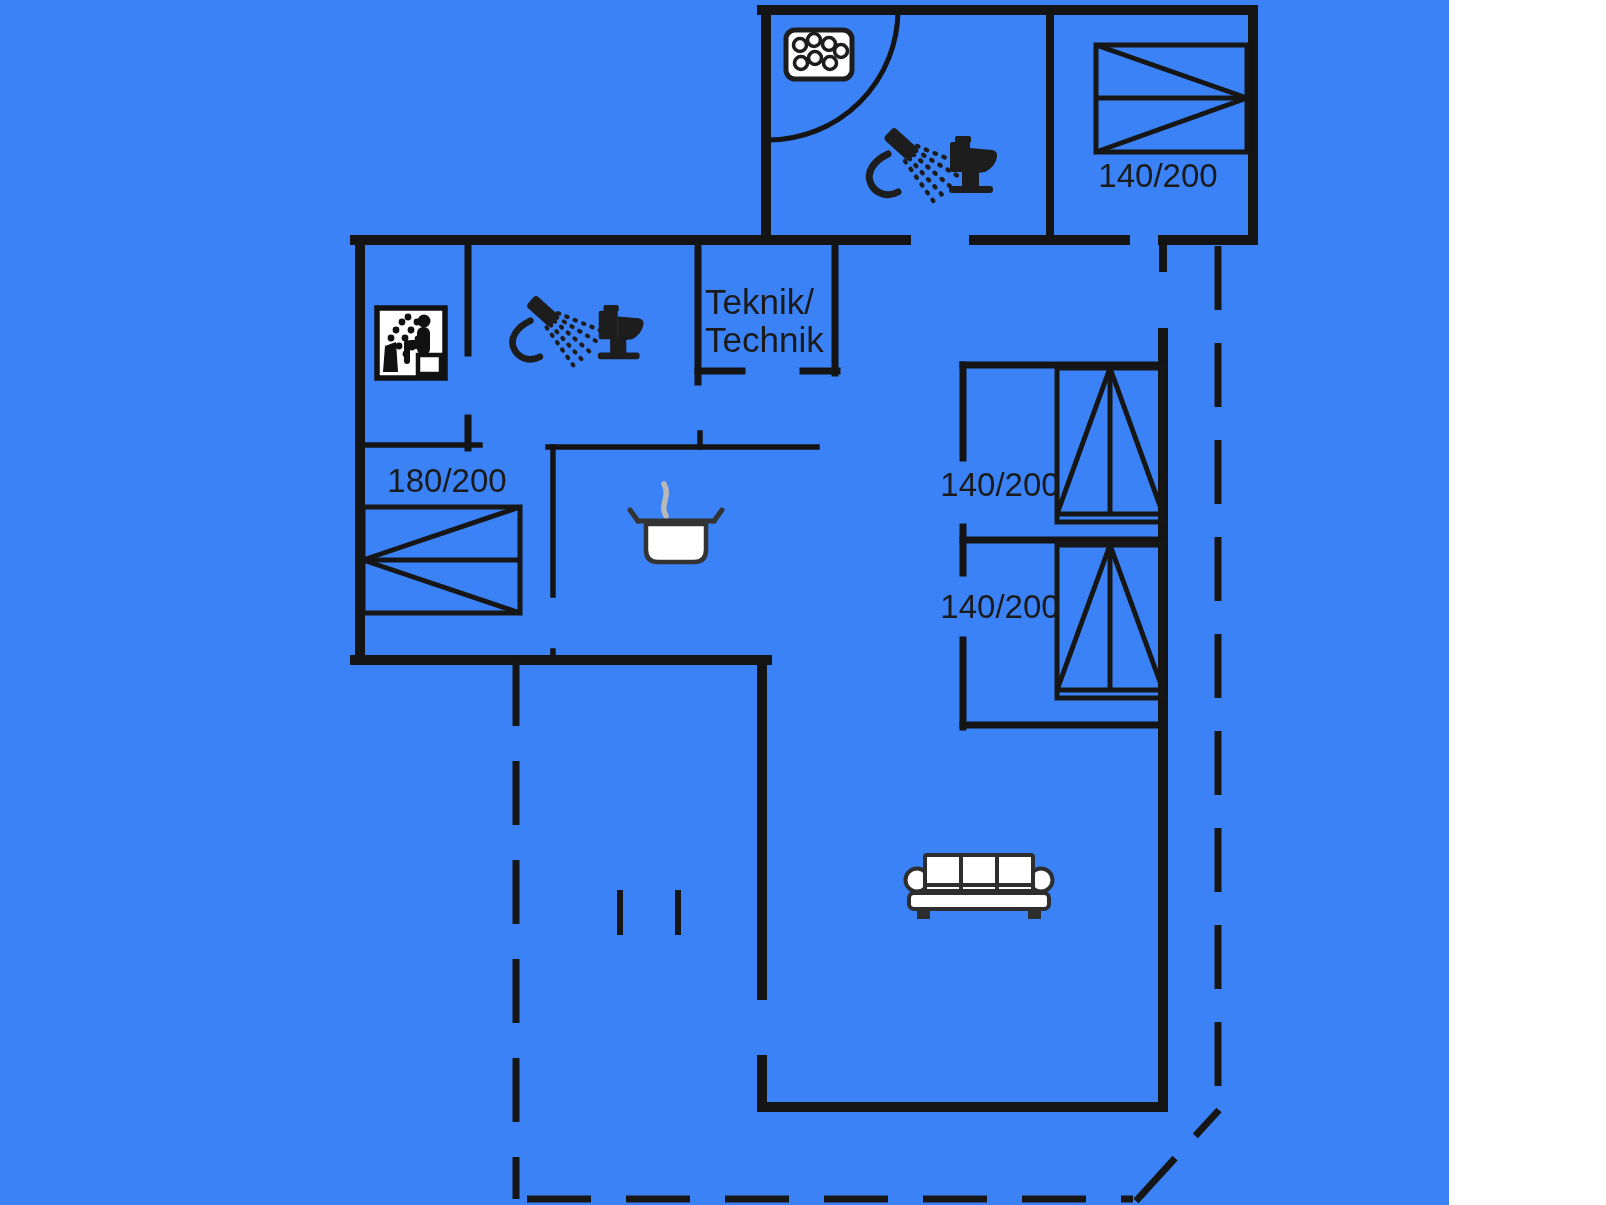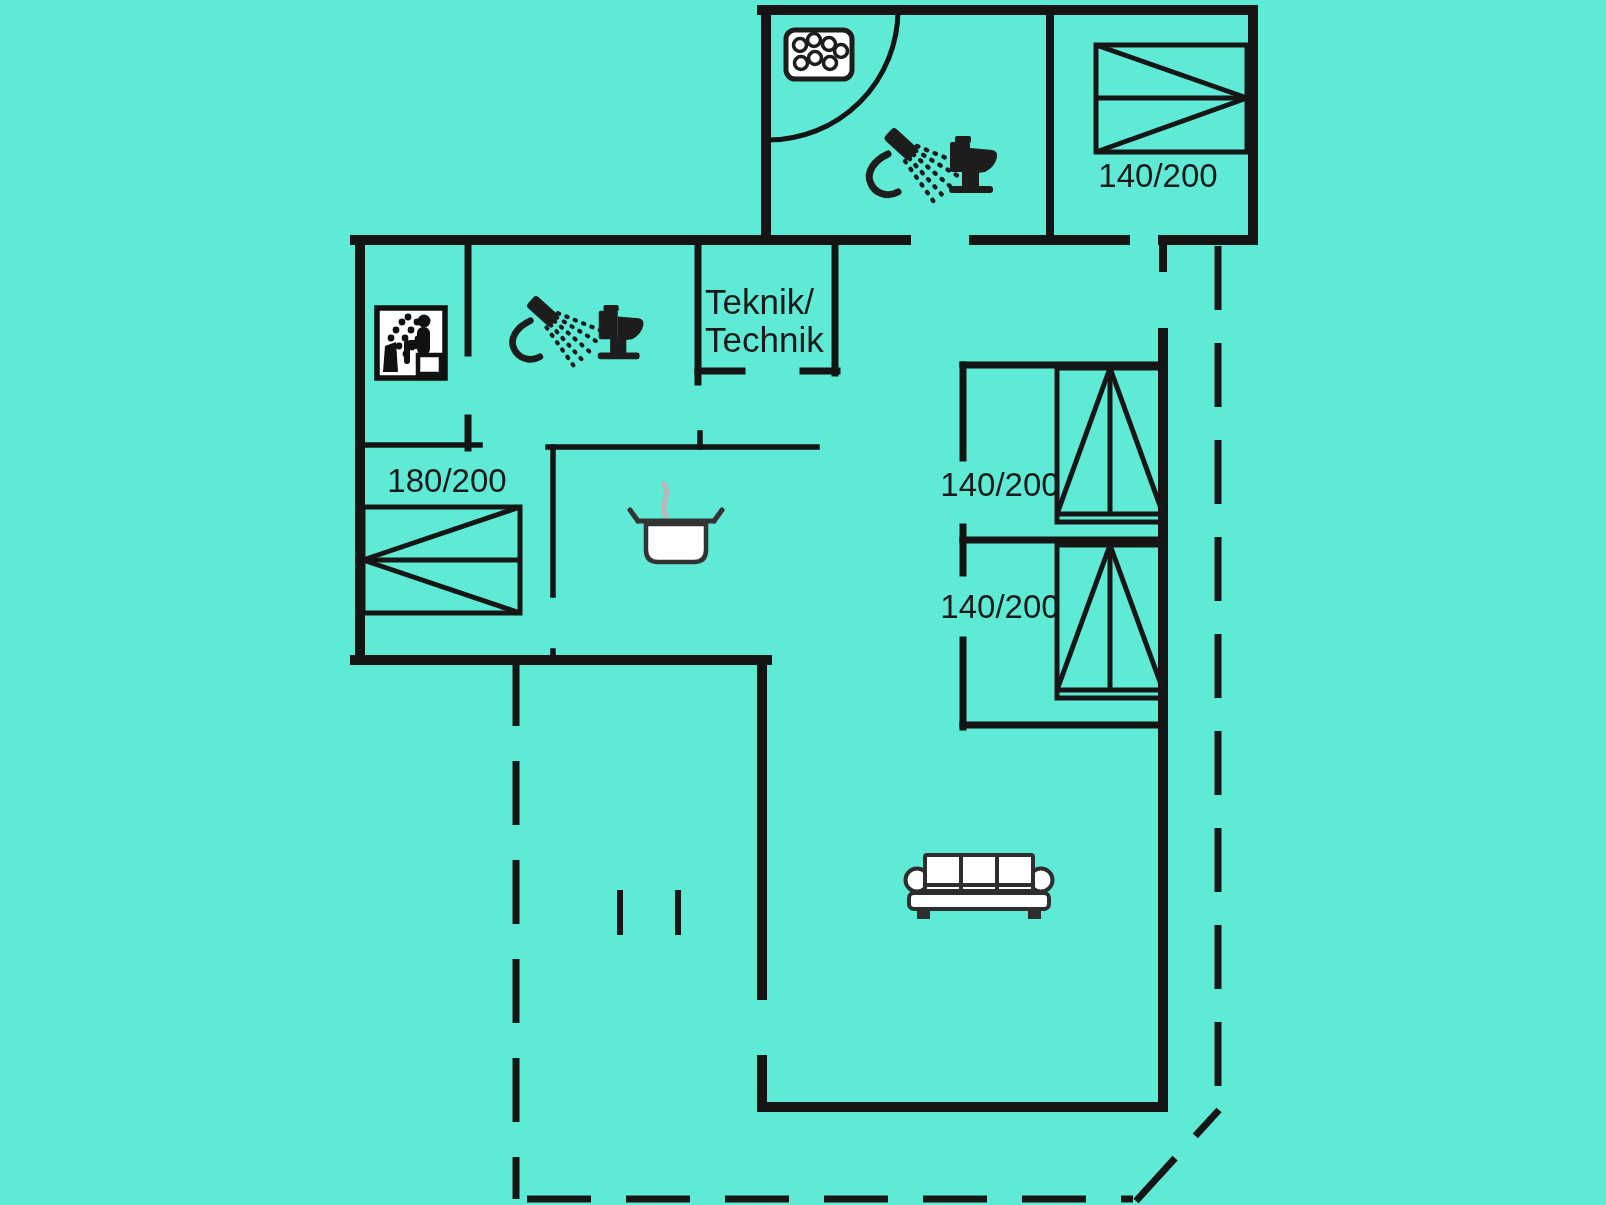--- a/index.html
+++ b/index.html
@@ -1,19 +1,19 @@
 <!DOCTYPE html>
 <html><head>
 <meta charset="utf-8">
 <style>
   html,body{margin:0;padding:0;background:#ffffff;}
   .canvas{
     position:relative;
-    width:1606px;height:1205px;
-    background:#5eead4;
+    width:1449px;height:1205px;
+    background:#3b82f6;
     font-family:"Liberation Sans", sans-serif;
     overflow:hidden;
     text-align:center;
   }
   svg{position:absolute;left:0;top:0;}
   text{
     font-family:"Liberation Sans", sans-serif;
     fill:#1a1a1a;
   }
   .bed-label{font-size:33px;}

